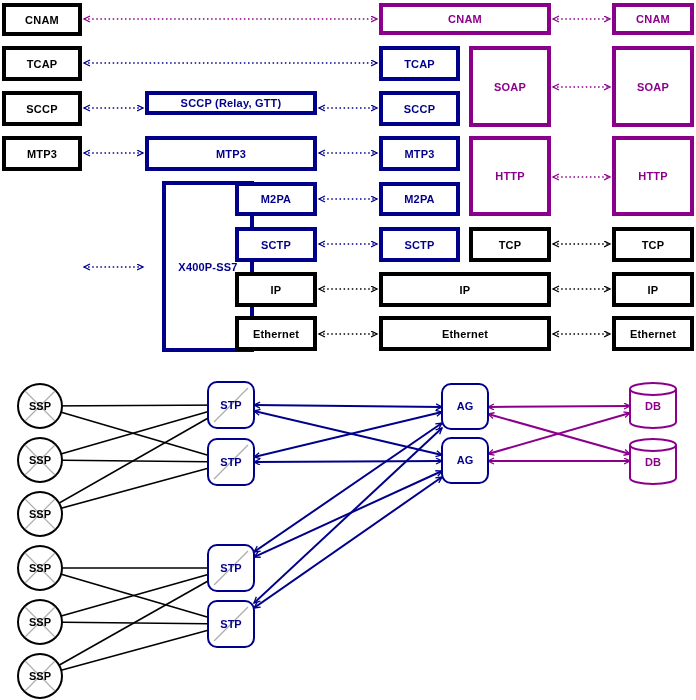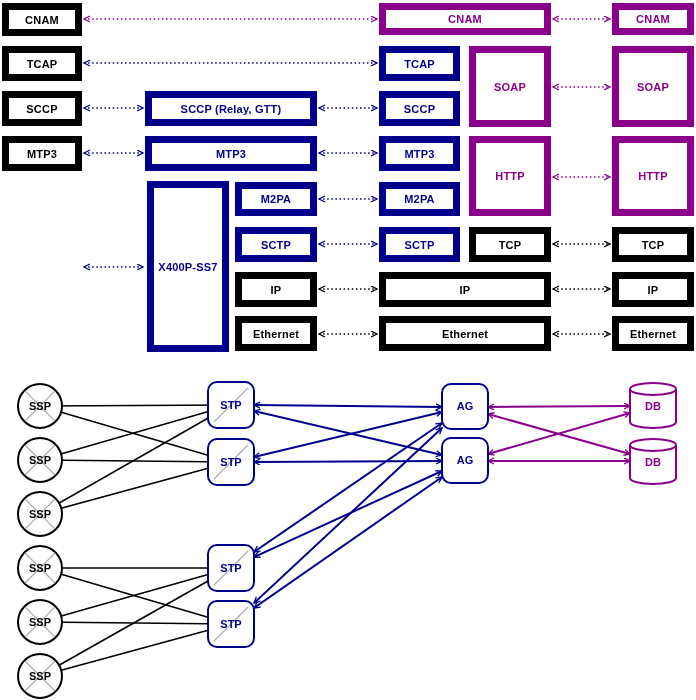--- a/index.html
+++ b/index.html
@@ -1,19 +1,19 @@
 <!DOCTYPE html>
 <html style="--blue: #00008B; --purple: #8B008B; --black: #000000; --gray: #ADADAD;"><head>
 <meta charset="utf-8">
 <style>
   html,body{margin:0;padding:0;background:#fff;}
   .stage{position:relative;width:696px;height:700px;background:#fff;
          font-family:"Liberation Sans",sans-serif;overflow:hidden;}
   svg.layer{position:absolute;left:0;top:0;}
-  .box{position:absolute;box-sizing:border-box;background:#fff;border:7px solid #ec4899;
+  .box{position:absolute;box-sizing:border-box;background:#fff;border:4px solid #ec4899;
        display:flex;align-items:center;justify-content:center;
        font-weight:bold;font-size:11px;letter-spacing:.2px;z-index:2;}
   .blk{border-color:var(--black);color:var(--black);}
   .blu{border-color:var(--blue);color:var(--blue);}
   .pur{border-color:var(--purple);color:var(--purple);}
   svg text{font-family:"Liberation Sans",sans-serif;font-weight:bold;font-size:11px;
            text-anchor:middle;}
   .tk{fill:var(--black);} .tb{fill:var(--blue);} .tp{fill:var(--purple);}
   .sk{stroke:var(--black);} .sb{stroke:var(--blue);} .sp{stroke:var(--purple);} .sg{stroke:var(--gray);}
   .dot{stroke-width:1.4;stroke-dasharray:1.5 2.6;fill:none;}
@@ -172,23 +172,23 @@
       <text class="tp" x="653" y="466">DB</text>
     </g>
   </g>
 </svg>
 
 <div class="box blk" style="left:2px;top:3px;width:80px;height:33px">CNAM</div>
 <div class="box blk" style="left:2px;top:46px;width:80px;height:35px">TCAP</div>
 <div class="box blk" style="left:2px;top:91px;width:80px;height:35px">SCCP</div>
 <div class="box blk" style="left:2px;top:136px;width:80px;height:35px">MTP3</div>
 
-<div class="box blu" style="left:145px;top:91px;width:172px;height:35px">SCCP (Relay, GTT)</div>
+<div class="box blu" style="left:145px;top:91px;width:172px;height:24px">SCCP (Relay, GTT)</div>
 <div class="box blu" style="left:145px;top:136px;width:172px;height:35px">MTP3</div>
-<div class="box blu" style="left:147px;top:181px;width:82px;height:171px">X400P-SS7</div>
+<div class="box blu" style="left:162px;top:181px;width:92px;height:171px">X400P-SS7</div>
 <div class="box blu" style="left:235px;top:182px;width:82px;height:34px">M2PA</div>
 <div class="box blu" style="left:235px;top:227px;width:82px;height:35px">SCTP</div>
 <div class="box blk" style="left:235px;top:272px;width:82px;height:35px">IP</div>
 <div class="box blk" style="left:235px;top:316px;width:82px;height:35px">Ethernet</div>
 
 <div class="box pur" style="left:379px;top:3px;width:172px;height:32px">CNAM</div>
 <div class="box blu" style="left:379px;top:46px;width:81px;height:35px">TCAP</div>
 <div class="box pur" style="left:469px;top:46px;width:82px;height:81px">SOAP</div>
 <div class="box blu" style="left:379px;top:91px;width:81px;height:35px">SCCP</div>
 <div class="box blu" style="left:379px;top:136px;width:81px;height:35px">MTP3</div>

